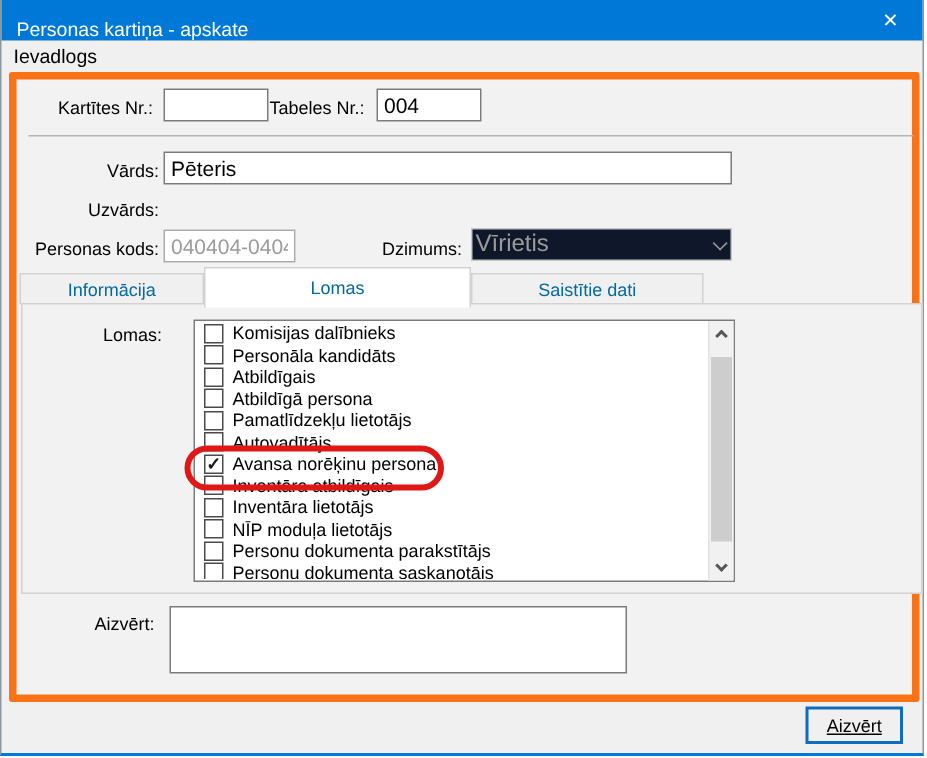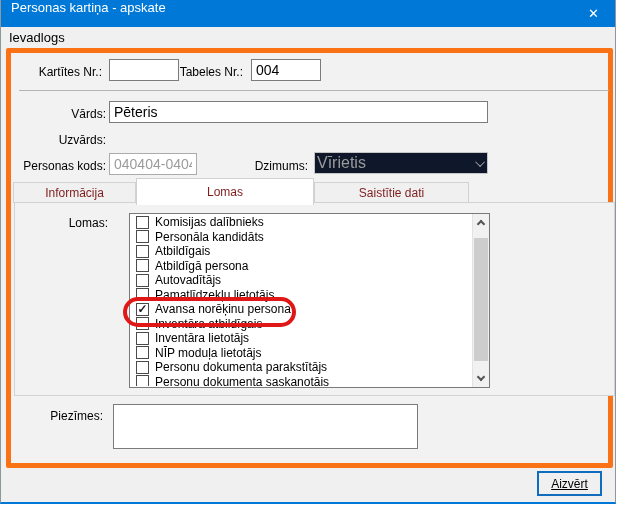--- a/index.html
+++ b/index.html
@@ -6,21 +6,21 @@
   html, body { width: 618px; height: 505px; background: #ffffff; font-family: "Liberation Sans", sans-serif; }
   .dialog {
     position: absolute; left: 0; top: 0; width: 616px; height: 504px;
     background: #f0f0f0;
     border-left: 1px solid #8e979e; border-right: 1px solid #8e979e;
     border-bottom: 2px solid #0078d7;
   }
   
   .titlebar {
     height: 27px; background: #0078d7; color: #fff;
-    display: flex; align-items: flex-start; padding-left: 10px;
+    display: flex; align-items: flex-end; padding-left: 10px;
     font-size: 13px;
   }
   .titlebar .close {
     margin-left: auto; padding: 0 16px; font-size: 13px; cursor: pointer;
     height: 27px; display: flex; align-items: center;
   }
   .section-label { height: 21px; display: flex; align-items: center; padding-left: 8px; font-size: 13px; color: #000; }
 
   
   .panel {
@@ -42,21 +42,21 @@
     border: 1px solid #c6c6c6; background: #0f172a; color: #9b9b9b;
     display: flex; align-items: center; padding: 0 2px; font-size: 16px;
   }
   .select .chev { margin-left: auto; width: 7px; height: 7px; border-left: 1px solid #9b9b9b; border-bottom: 1px solid #9b9b9b; transform: rotate(-45deg) translateY(-2px); }
 
   
   .tab {
     position: absolute; top: 129px; height: 21px; background: #f0f0f0;
     border: 1px solid #d2d2d2; border-bottom: none;
     display: flex; align-items: center; justify-content: center;
-    font-size: 12px; color: #7f1d1d; z-index: 1; cursor: pointer;
+    font-size: 12px; color: #0369a1; z-index: 1; cursor: pointer;
   }
   .tab.active { top: 125px; height: 27px; background: #ffffff; z-index: 3; }
 
   .tabpage {
     position: absolute; left: 3px; top: 149px; width: 601px; height: 194px;
     border: 1px solid #d2d2d2; background: #f2f2f2; z-index: 2;
   }
 
   
   .listbox {
@@ -156,25 +156,25 @@
           <div class="role-item">
             <span class="cb"></span>
             <span>Atbildīgais</span>
           </div>
           <div class="role-item">
             <span class="cb"></span>
             <span>Atbildīgā persona</span>
           </div>
           <div class="role-item">
             <span class="cb"></span>
+            <span>Pamatlīdzekļu lietotājs</span>
+          </div>
+          <div class="role-item">
+            <span class="cb"></span>
             <span>Autovadītājs</span>
-          </div>
-          <div class="role-item">
-            <span class="cb"></span>
-            <span>Pamatlīdzekļu lietotājs</span>
           </div>
           <div class="role-item">
             <span class="cb">✓</span>
             <span>Avansa norēķinu persona</span>
           </div>
           <div class="role-item">
             <span class="cb"></span>
             <span>Inventāra atbildīgais</span>
           </div>
           <div class="role-item">
@@ -200,21 +200,21 @@
           </div>
         <div class="sb-thumb"></div>
         <div class="sb-btn down">
             <span class="chev-down"></span>
           </div>
       </div>
     </div>
 
     <div class="annotation" style="border-color: rgb(224, 23, 23);"></div>
 
-    <span class="lbl" style="left:0;width:92px;top:356px">Piezīmes:</span>
+    <span class="lbl" style="left:0;width:92px;top:356px">Aizvērt:</span>
     <textarea class="notes-area" style=""></textarea>
 
   </div>
 
   <div class="footer">
     <button class="close-btn" style="border-color: rgb(15, 108, 190); text-decoration: underline;">Aizvērt</button>
   </div>
 
 </div>
 

